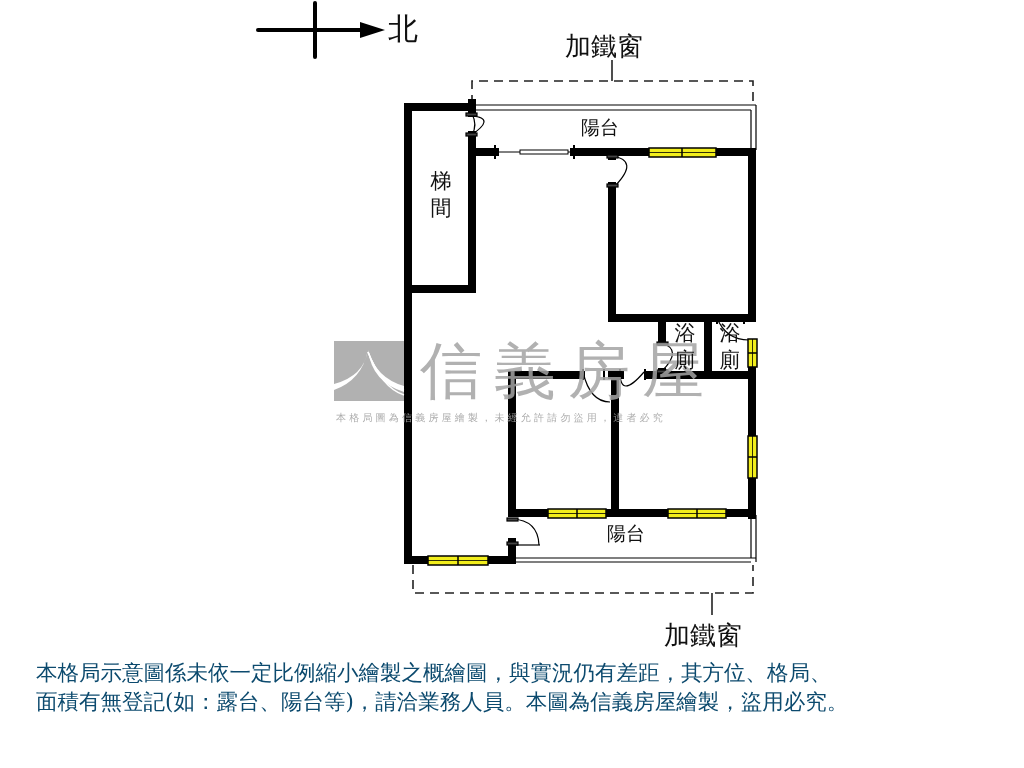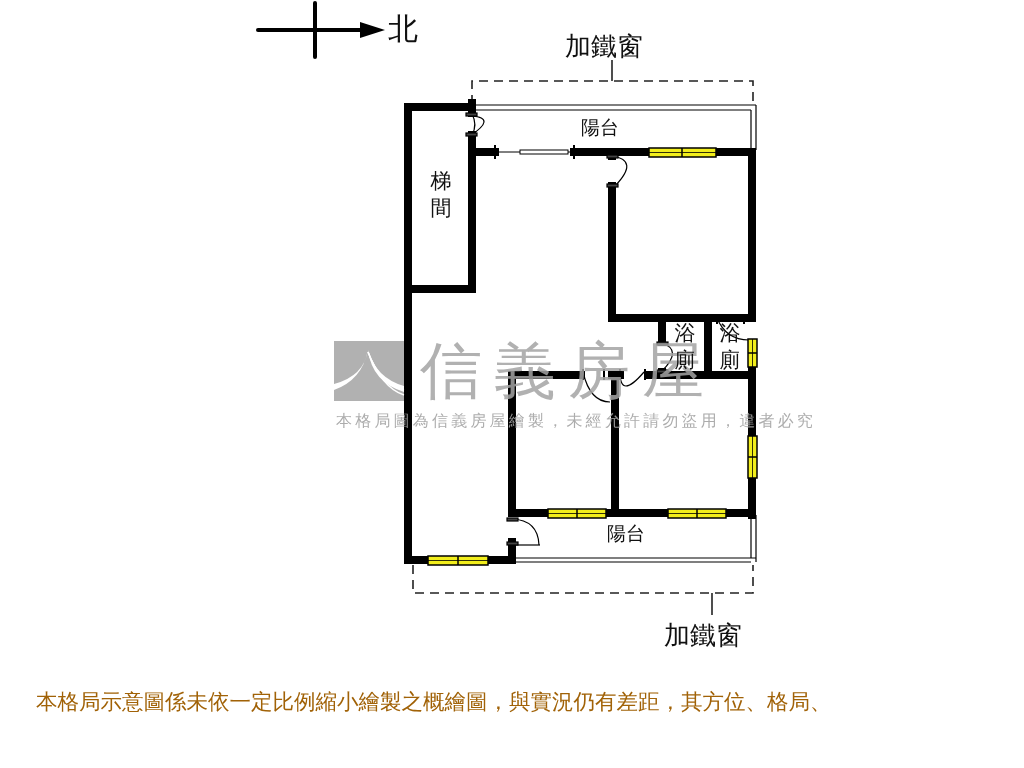--- a/index.html
+++ b/index.html
@@ -1,20 +1,20 @@
 <!DOCTYPE html>
 <html><head>
 <meta charset="utf-8">
 <style>
   html, body { margin:0; padding:0; background:#ffffff; }
   body { width:1024px; height:768px; position:relative; overflow:hidden; font-family:"DejaVu Sans", sans-serif; }
   .label { position:absolute; color:#111; font-family:"DejaVu Sans", sans-serif; white-space:nowrap; line-height:1; }
   .vlabel { position:absolute; color:#111; font-family:"DejaVu Sans", sans-serif; font-size:21px; line-height:27px; width:24px; text-align:center; }
   .wm-text { position:absolute; color:#a4a4a4; font-family:"DejaVu Sans", sans-serif; white-space:nowrap; line-height:1; }
-  .disclaimer { position:absolute; left:36px; top:687px; width:970px; font-family:"DejaVu Serif", serif; font-size:21.5px; line-height:29px; color:#a16207; }
+  .disclaimer { position:absolute; left:36px; top:658px; width:970px; font-family:"DejaVu Serif", serif; font-size:21.5px; line-height:29px; color:#0c4a6e; }
   .disclaimer div { white-space:nowrap; }
   svg { position:absolute; left:0; top:0; }
 </style>
 </head>
 <body>
 
 <svg width="1024" height="768">
 
   <g>
     <line x1="258" y1="30" x2="366" y2="30" stroke="#000" stroke-width="4" stroke-linecap="round"></line>
@@ -152,21 +152,21 @@
 
   <g opacity="0.85">
     <rect x="334" y="341" width="70" height="60" fill="#a4a4a4"></rect>
     <path d="M334,390 Q362,380 368,350 Q372,382 404,392 L404,386 Q376,378 368,350 Q364,376 334,384 Z" fill="#fff"></path>
     <path d="M368,352 Q380,384 404,390" stroke="#fff" stroke-width="1.5" fill="none"></path>
     <path d="M368,352 Q382,388 404,395" stroke="#fff" stroke-width="1.5" fill="none"></path>
   </g>
 </svg>
 
 <div class="wm-text" style="left:420px; top:340px; font-size:62px; letter-spacing:12px; opacity:0.85;">信義房屋</div>
-<div class="wm-text" style="left:336px; top:413px; font-size:16px; letter-spacing:3.2px; opacity:0.9;">本格局圖為信義房屋繪製，未經允許請勿盜用，違者必究</div>
+<div class="wm-text" style="left:336px; top:413px; font-size:10px; letter-spacing:3.2px; opacity:0.9;">本格局圖為信義房屋繪製，未經允許請勿盜用，違者必究</div>
 
 <div class="label" style="left:388px; top:14px; font-size:30px;">北</div>
 
 <div class="label" style="left:565px; top:33px; font-size:26px;">加鐵窗</div>
 <div class="label" style="left:664px; top:622px; font-size:26px;">加鐵窗</div>
 
 <div class="label" style="left:581px; top:118px; font-size:19px;">陽台</div>
 <div class="label" style="left:607px; top:524px; font-size:19px;">陽台</div>
 
 <div class="vlabel" style="left:429px; top:168px;">
@@ -177,13 +177,14 @@
   <div>浴</div>
   <div>廁</div>
 </div>
 <div class="vlabel" style="left:718px; top:320px;">
   <div>浴</div>
   <div>廁</div>
 </div>
 
 <div class="disclaimer">
   <div>本格局示意圖係未依一定比例縮小繪製之概繪圖，與實況仍有差距，其方位、格局、</div>
+  <div>面積有無登記(如：露台、陽台等)，請洽業務人員。本圖為信義房屋繪製，盜用必究。</div>
 </div>
 
 </body></html>

